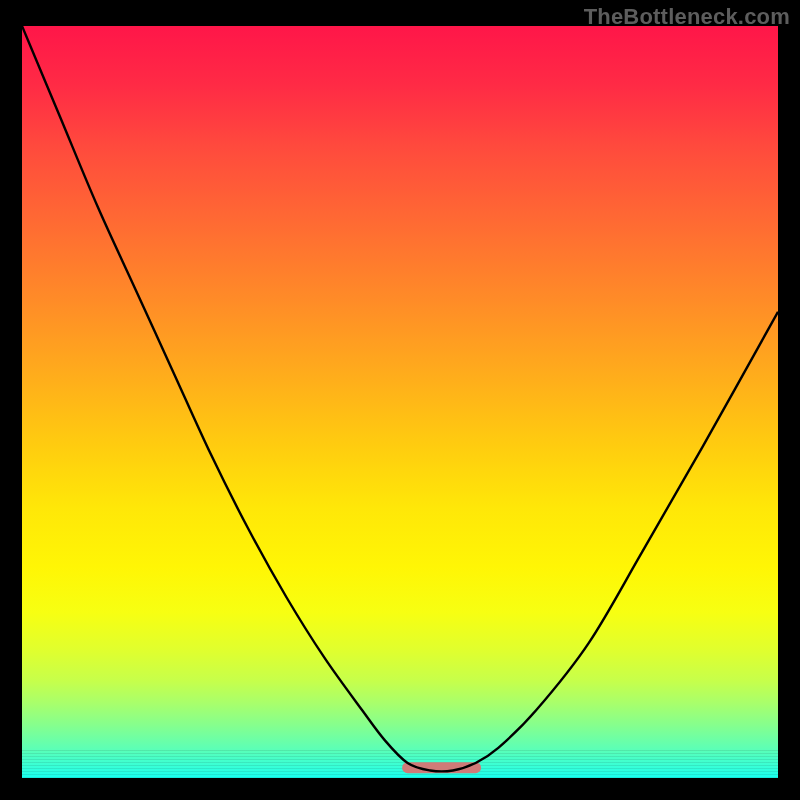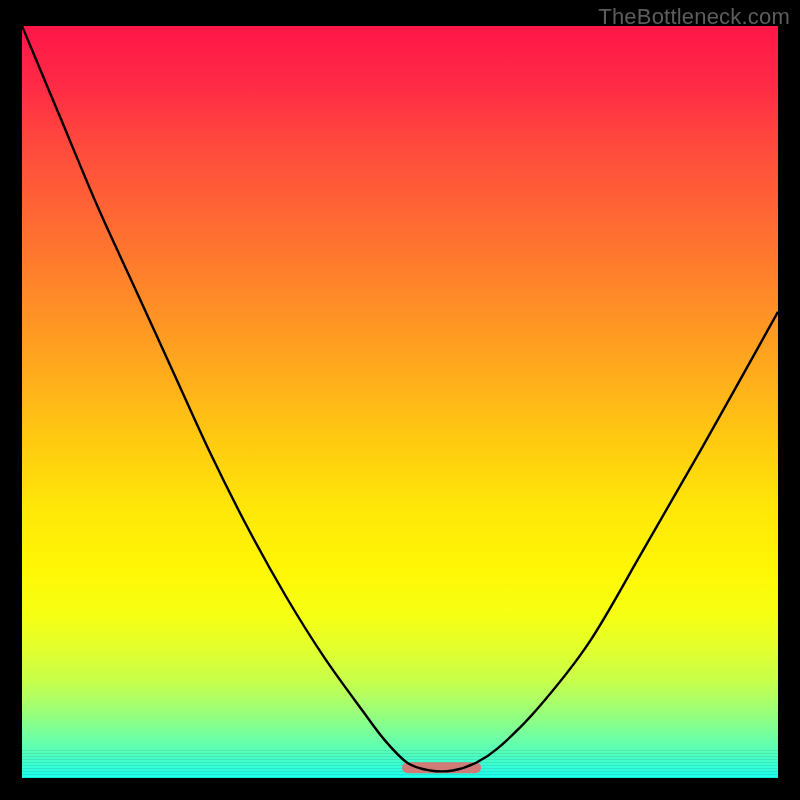--- a/index.html
+++ b/index.html
@@ -15,21 +15,21 @@
     position: relative;
     width: 800px;
     height: 800px;
     background: #000;
   }
   .watermark {
     position: absolute;
     top: 4px;
     right: 10px;
     font-size: 22px;
-    font-weight: 400;
+    font-weight: 700;
     color: #5d5d5d;
     letter-spacing: 0.2px;
     z-index: 20;
     margin-left: 48px;
   }
   .plot {
     position: absolute;
     left: 22px;
     top: 26px;
     width: 756px;

